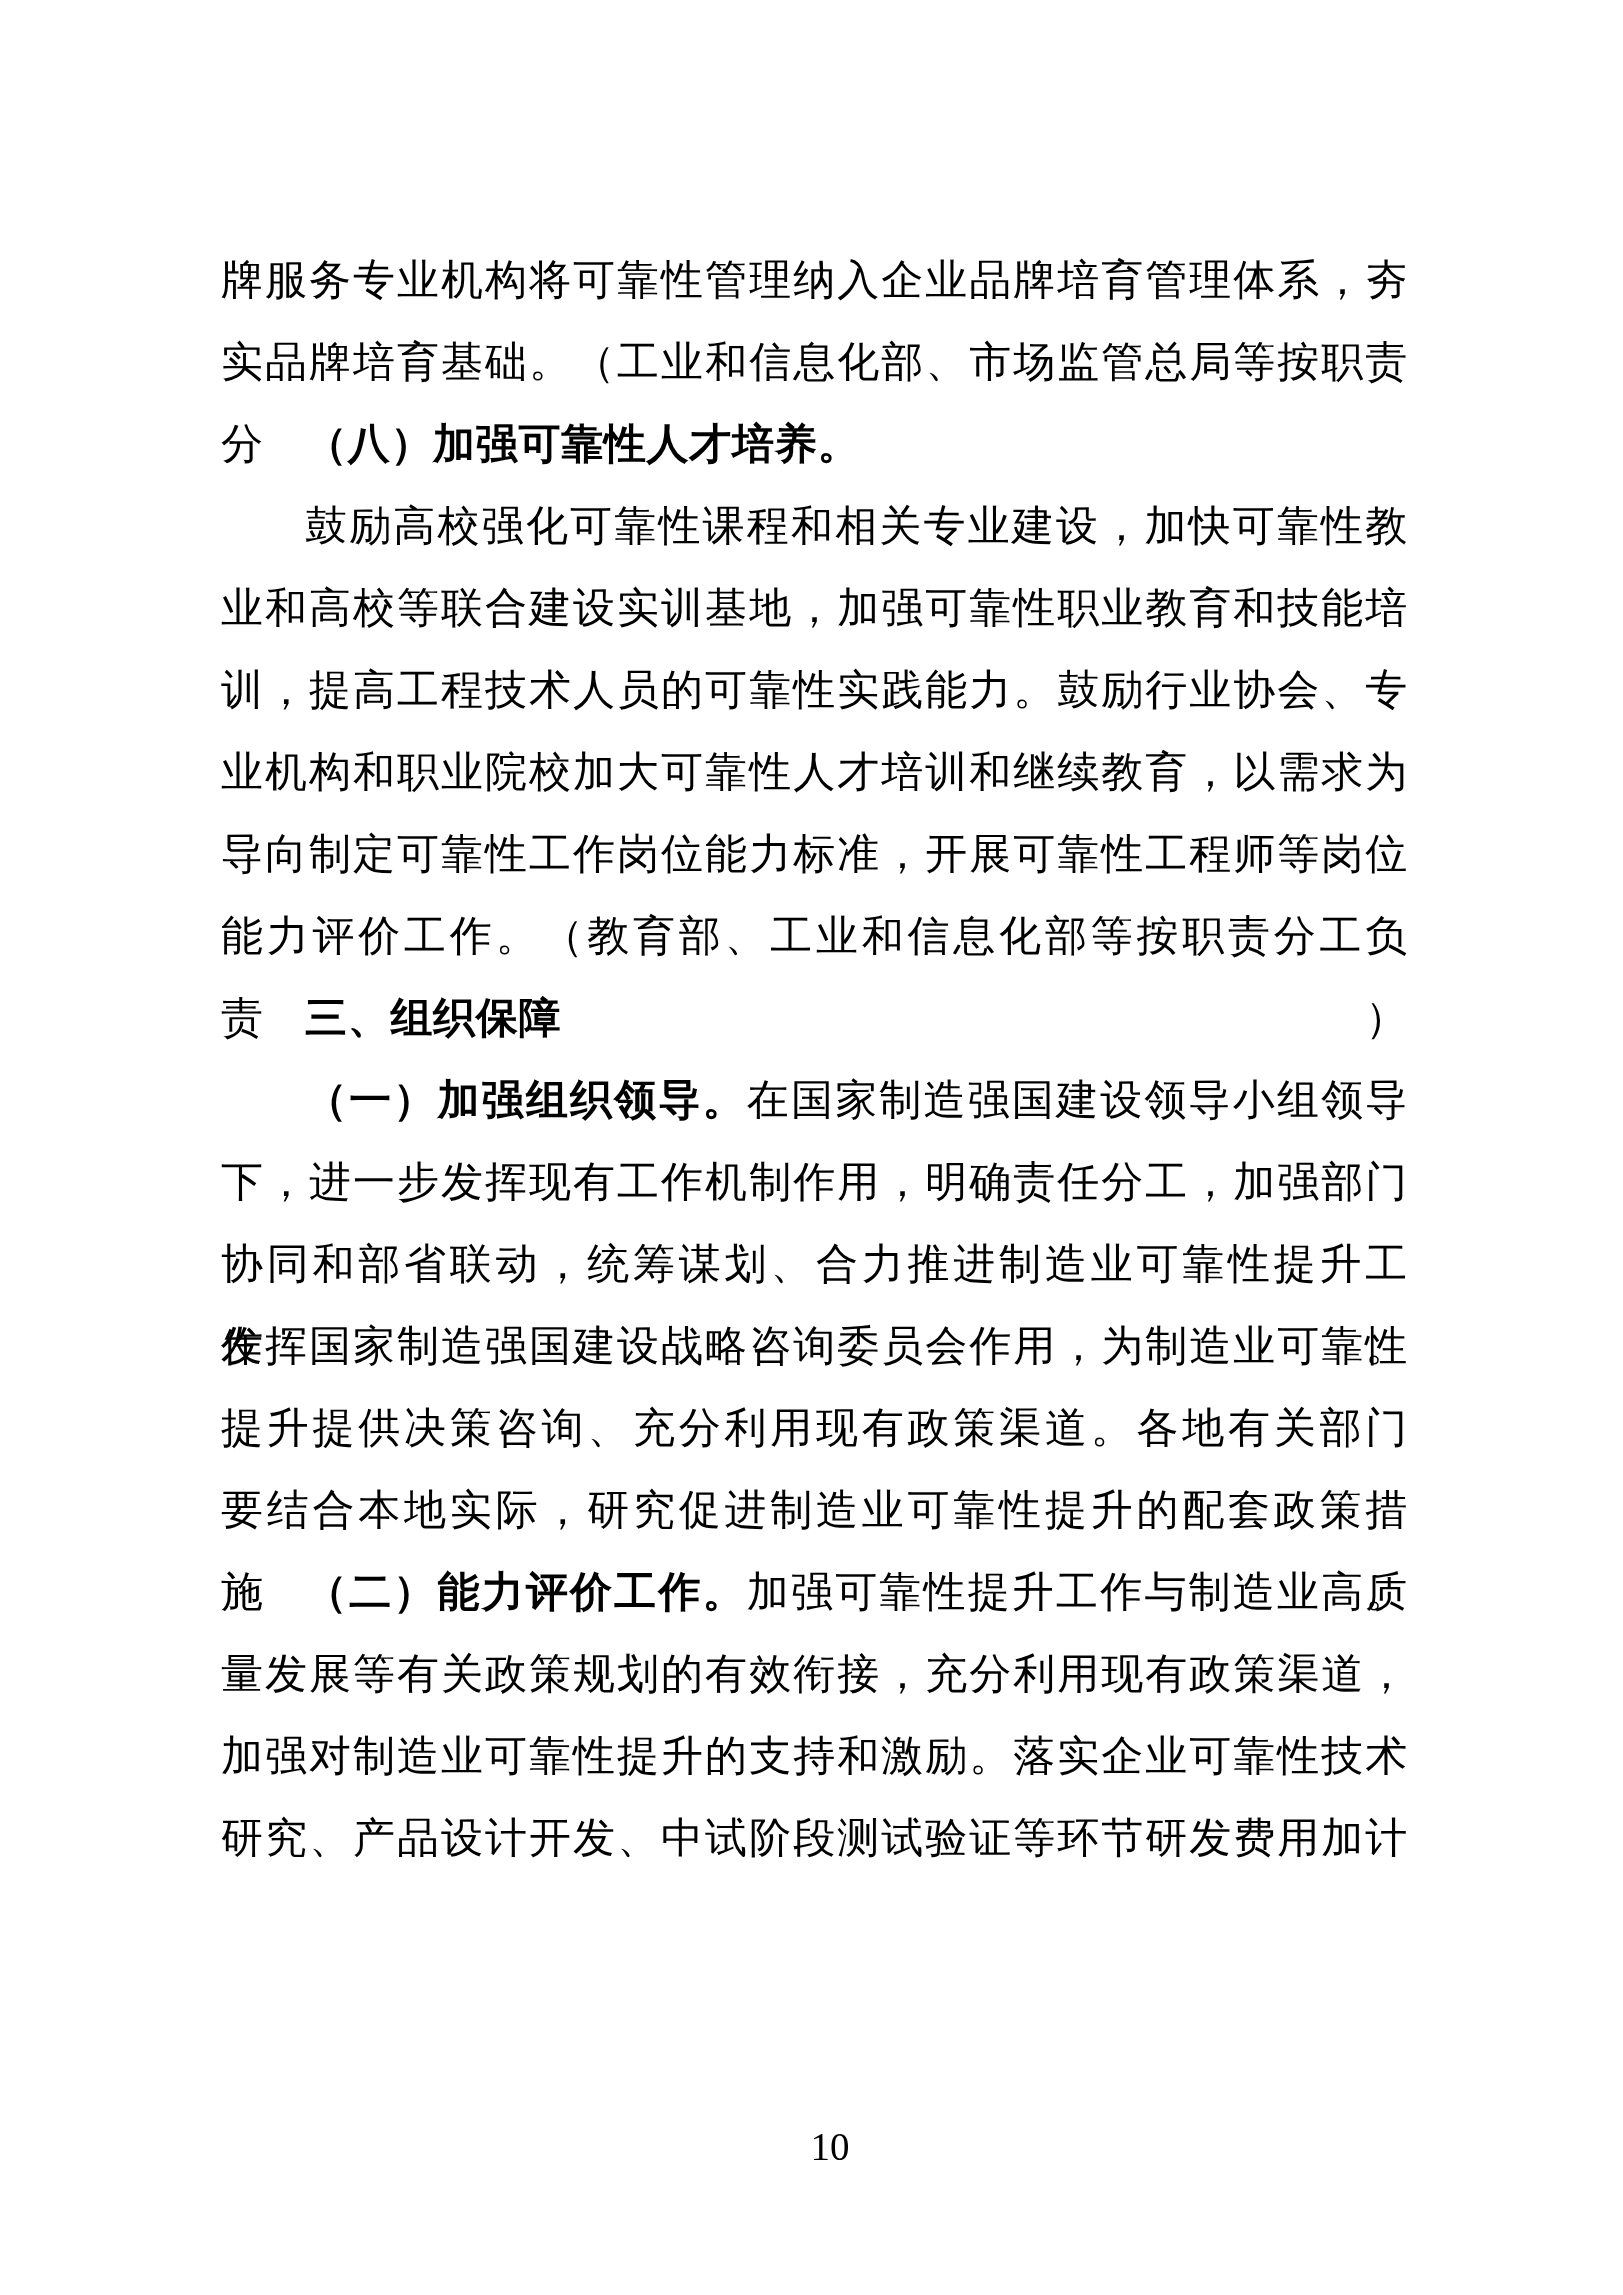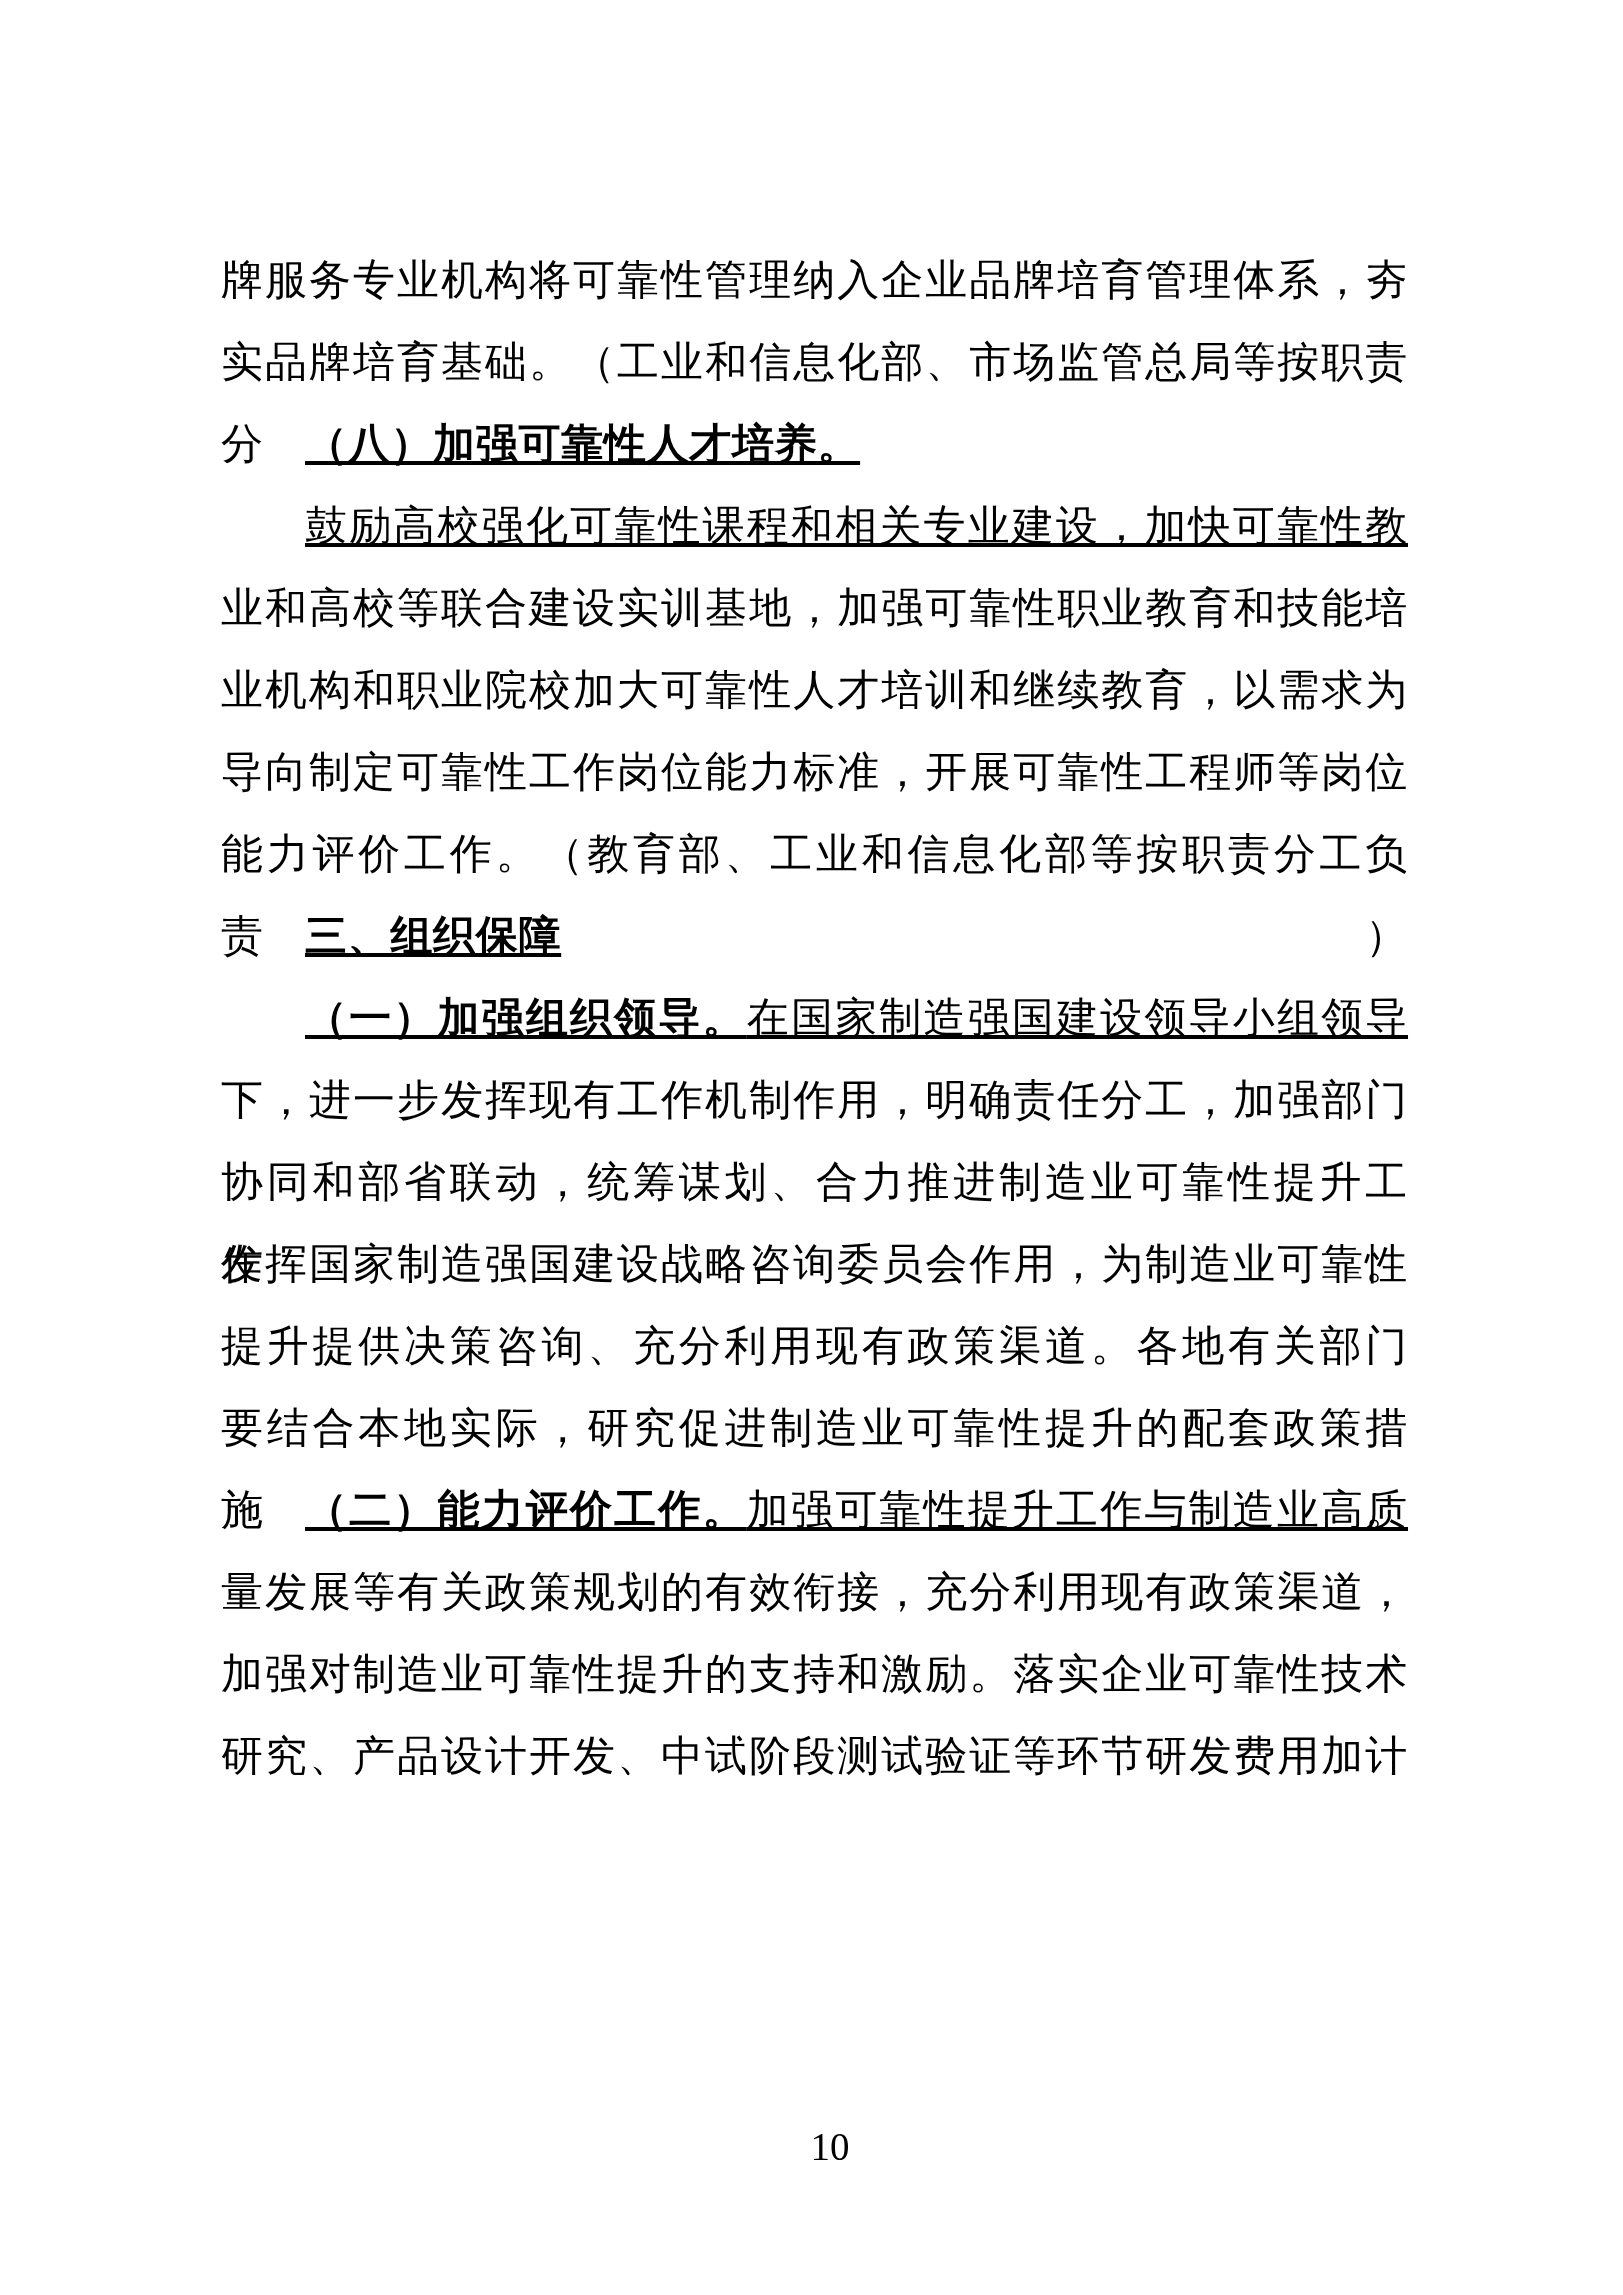--- a/index.html
+++ b/index.html
@@ -30,21 +30,20 @@
     letter-spacing: 0.7px;
   }
   
   .just {
     text-align: justify;
     text-align-last: justify;
   }
   
   .indent {
     padding-left: 84px;
-    text-decoration: underline;
   }
   
   .bold-lead {
     font-weight: bold;
   }
   
   .heiti {
     font-family: "Liberation Sans", "DejaVu Sans", sans-serif;
     font-weight: bold;
   }
@@ -69,20 +68,21 @@
 <div class="page">
   <div class="content">
 
     <div class="line just"><span>牌服务专业机构将可靠性管理纳入企业品牌培育管理体系，夯</span></div>
     <div class="line just"><span>实品牌培育基础。</span><span class="kaiti">（工业和信息化部、市场监管总局等按职责分</span></div>
 
     <div class="line indent"><span class="bold-lead">（八）加强可靠性人才培养。</span></div>
 
     <div class="line just indent"><span>鼓励高校强化可靠性课程和相关专业建设，加快可靠性教</span></div>
     <div class="line just"><span>业和高校等联合建设实训基地，加强可靠性职业教育和技能培</span></div>
+    <div class="line just"><span>训，提高工程技术人员的可靠性实践能力。鼓励行业协会、专</span></div>
     <div class="line just"><span>业机构和职业院校加大可靠性人才培训和继续教育，以需求为</span></div>
     <div class="line just"><span>导向制定可靠性工作岗位能力标准，开展可靠性工程师等岗位</span></div>
     <div class="line just"><span>能力评价工作。</span><span class="kaiti">（教育部、工业和信息化部等按职责分工负责）</span></div>
 
     <div class="line indent"><span class="heiti">三、组织保障</span></div>
 
     <div class="line just indent"><span class="bold-lead">（一）加强组织领导。</span><span>在国家制造强国建设领导小组领导</span></div>
     <div class="line just"><span>下，进一步发挥现有工作机制作用，明确责任分工，加强部门</span></div>
     <div class="line just"><span>协同和部省联动，统筹谋划、合力推进制造业可靠性提升工作。</span></div>
     <div class="line just"><span>发挥国家制造强国建设战略咨询委员会作用，为制造业可靠性</span></div>

